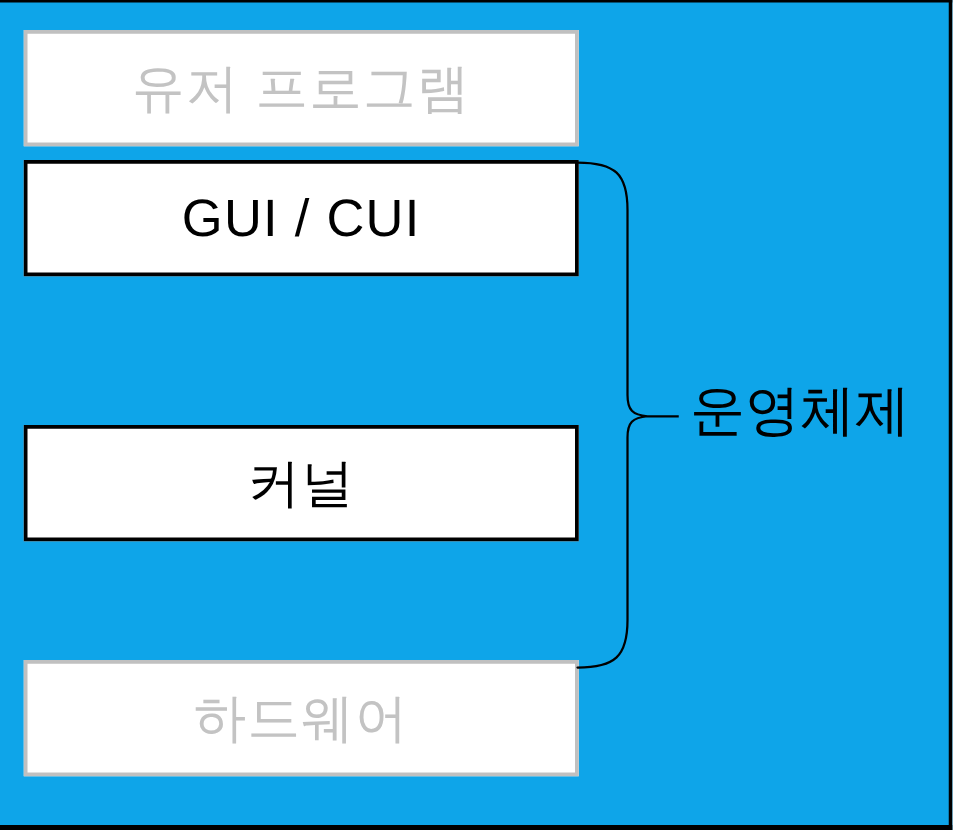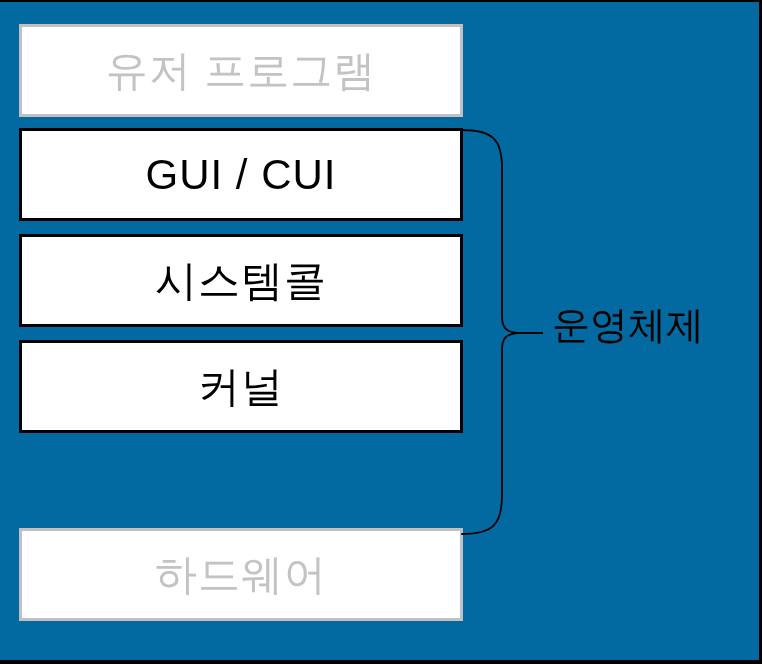--- a/index.html
+++ b/index.html
@@ -1,19 +1,19 @@
 <!DOCTYPE html>
 <html><head>
 <meta charset="utf-8">
 <style>
   html,body{margin:0;padding:0;background:#fff;}
   .canvas{
     position:relative;
     width:762px;height:664px;
-    background:#0369a1;
+    background:#0ea5e9;
     box-sizing:border-box;
     border-top:2px solid #000;
     border-right:3px solid #000;
     border-bottom:4px solid #000;
     font-family:"Liberation Sans","DejaVu Sans",sans-serif;
     overflow:hidden;
     padding-left:13px;
   }
   .layer-box{
     position:absolute;
@@ -47,43 +47,40 @@
   .brace-svg{
     position:absolute;
     left:0;top:0;
     width:762px;height:664px;
     pointer-events:none;
   }
   .brace-label{
     position:absolute;
     left:552px;
     top:303px;
-    font-size:38px;
+    font-size:44px;
     font-weight:400;
     color:#000000;
     white-space:nowrap;
     line-height:1.1;
   }
 </style>
 </head>
 <body>
 
 <div class="canvas">
 
   <div class="layer-box ghost b0">
     <span>유저 프로그램</span>
   </div>
 
   <div class="layer-box solid b1">
     <span>GUI / CUI</span>
   </div>
 
-  <div class="layer-box solid b2">
-    <span>시스템콜</span>
-  </div>
 
   <div class="layer-box solid b3">
     <span>커널</span>
   </div>
 
 
   <div class="layer-box ghost b5">
     <span>하드웨어</span>
   </div>
 

